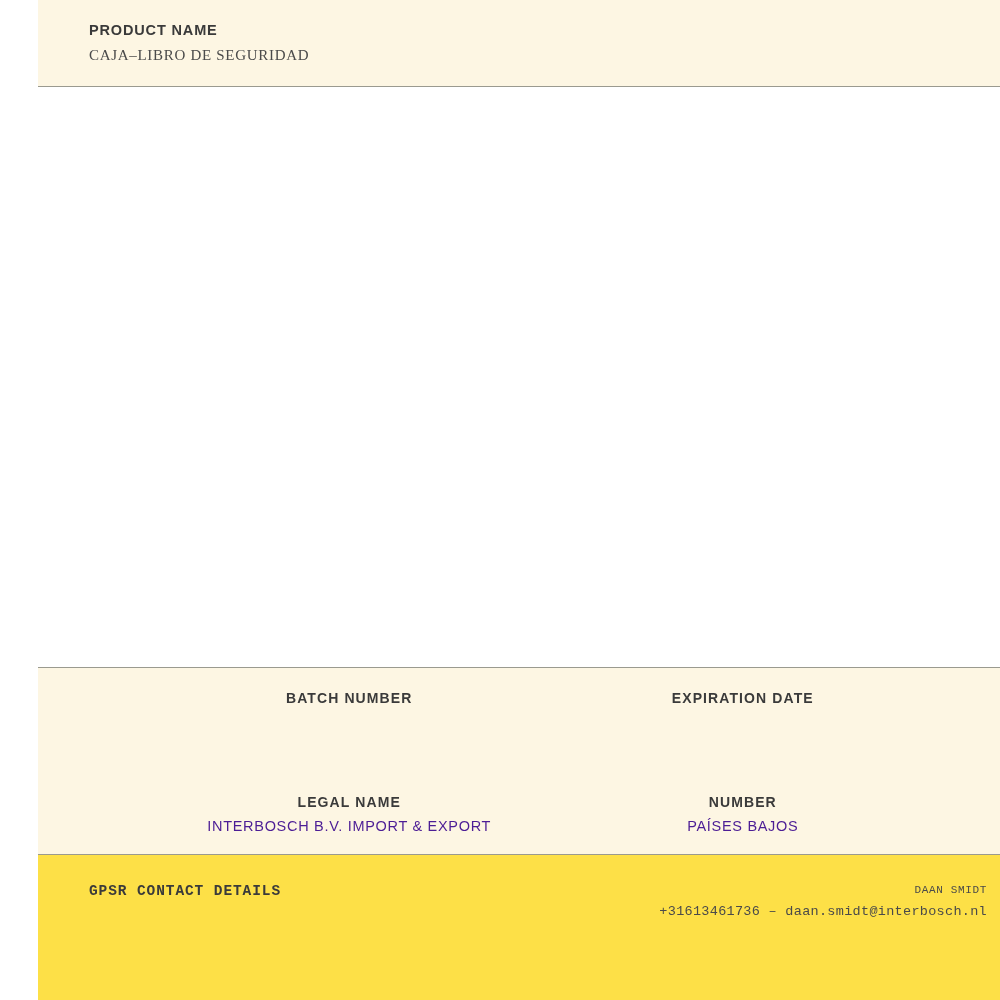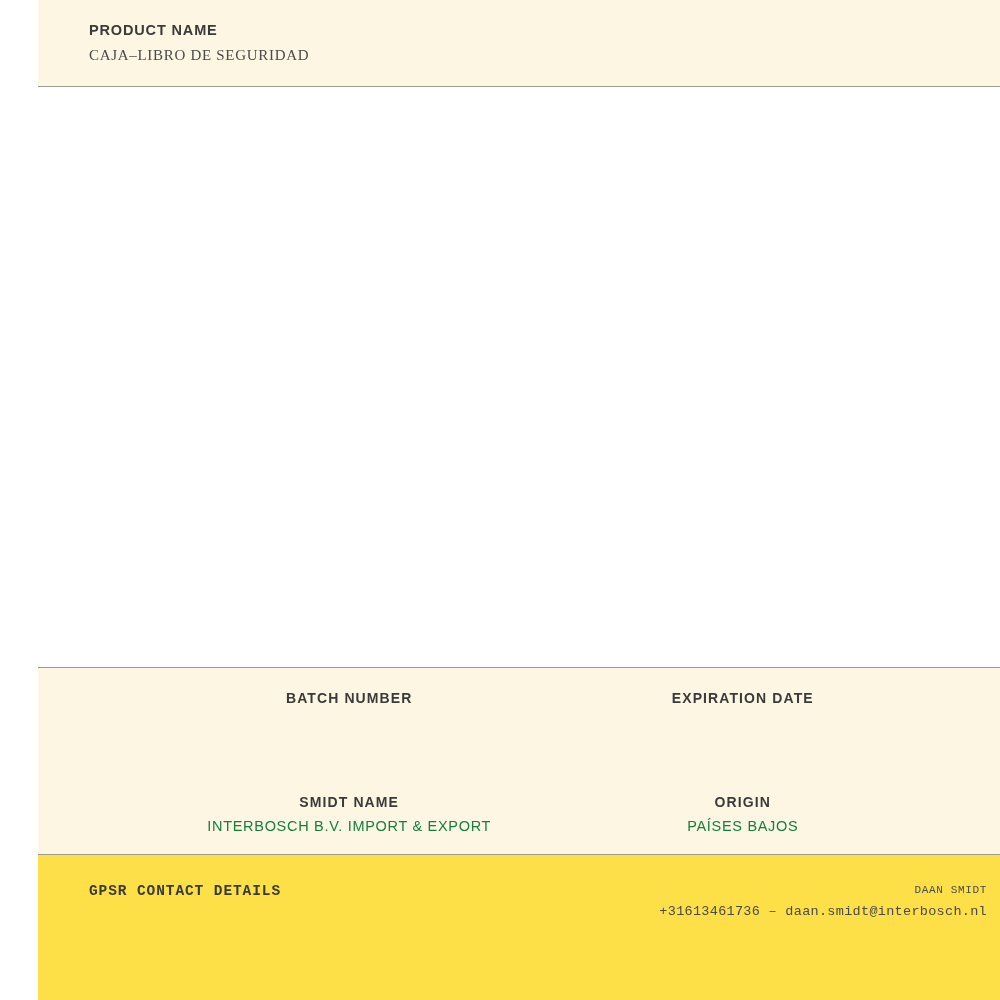--- a/index.html
+++ b/index.html
@@ -89,21 +89,21 @@
     font-size: 14px;
     font-weight: bold;
     letter-spacing: 1.1px;
     color: #3a3a3a;
     margin: 0 0 8px 0;
   }
 
   .data-value {
     font-size: 14.5px;
     letter-spacing: 0.7px;
-    color: #15803d;
+    color: #4c1d95;
     min-height: 18px;
     margin: 0;
   }
 
   .row-spacer {
     height: 62px;
   }
 
   
   .footer {
@@ -163,25 +163,25 @@
       <div class="data-cell">
         <p class="data-label">EXPIRATION DATE</p>
         <p class="data-value"></p>
       </div>
     </div>
 
     <div class="row-spacer"></div>
 
     <div class="data-row">
       <div class="data-cell first">
-        <p class="data-label">SMIDT NAME</p>
+        <p class="data-label">LEGAL NAME</p>
         <p class="data-value">INTERBOSCH B.V. IMPORT &amp; EXPORT</p>
       </div>
       <div class="data-cell">
-        <p class="data-label">ORIGIN</p>
+        <p class="data-label">NUMBER</p>
         <p class="data-value">PAÍSES BAJOS</p>
       </div>
     </div>
   </div>
 
   <div class="footer">
     <div class="footer-label">GPSR CONTACT DETAILS</div>
     <div class="footer-details">
       <div class="footer-line">DAAN SMIDT</div>
       <div class="footer-line small">+31613461736 – daan.smidt@interbosch.nl</div>

